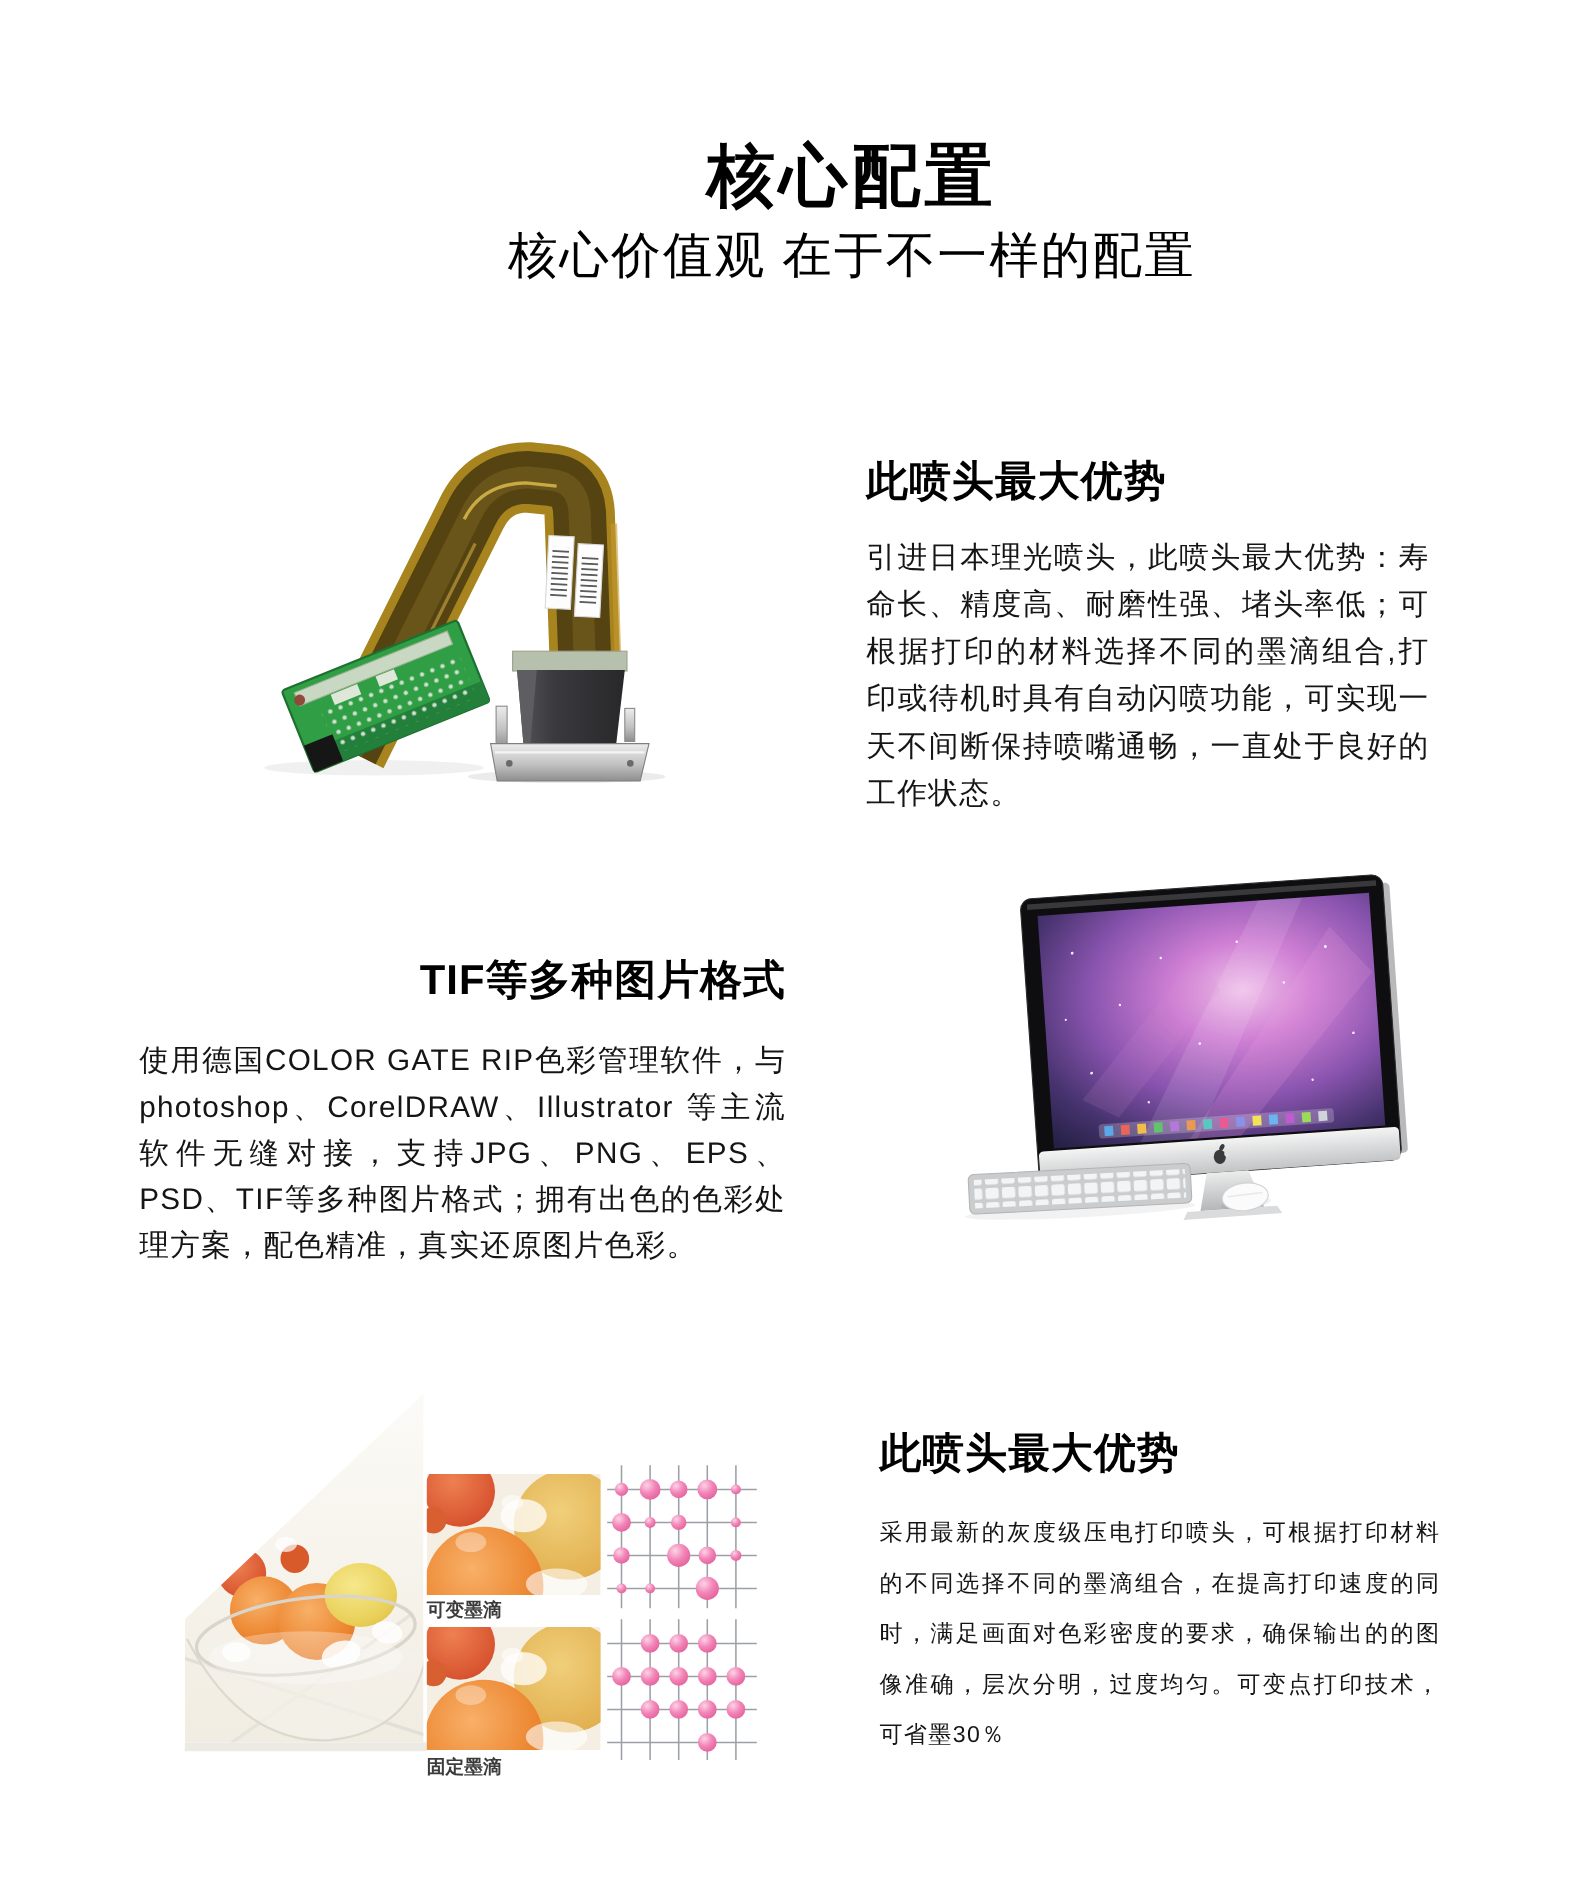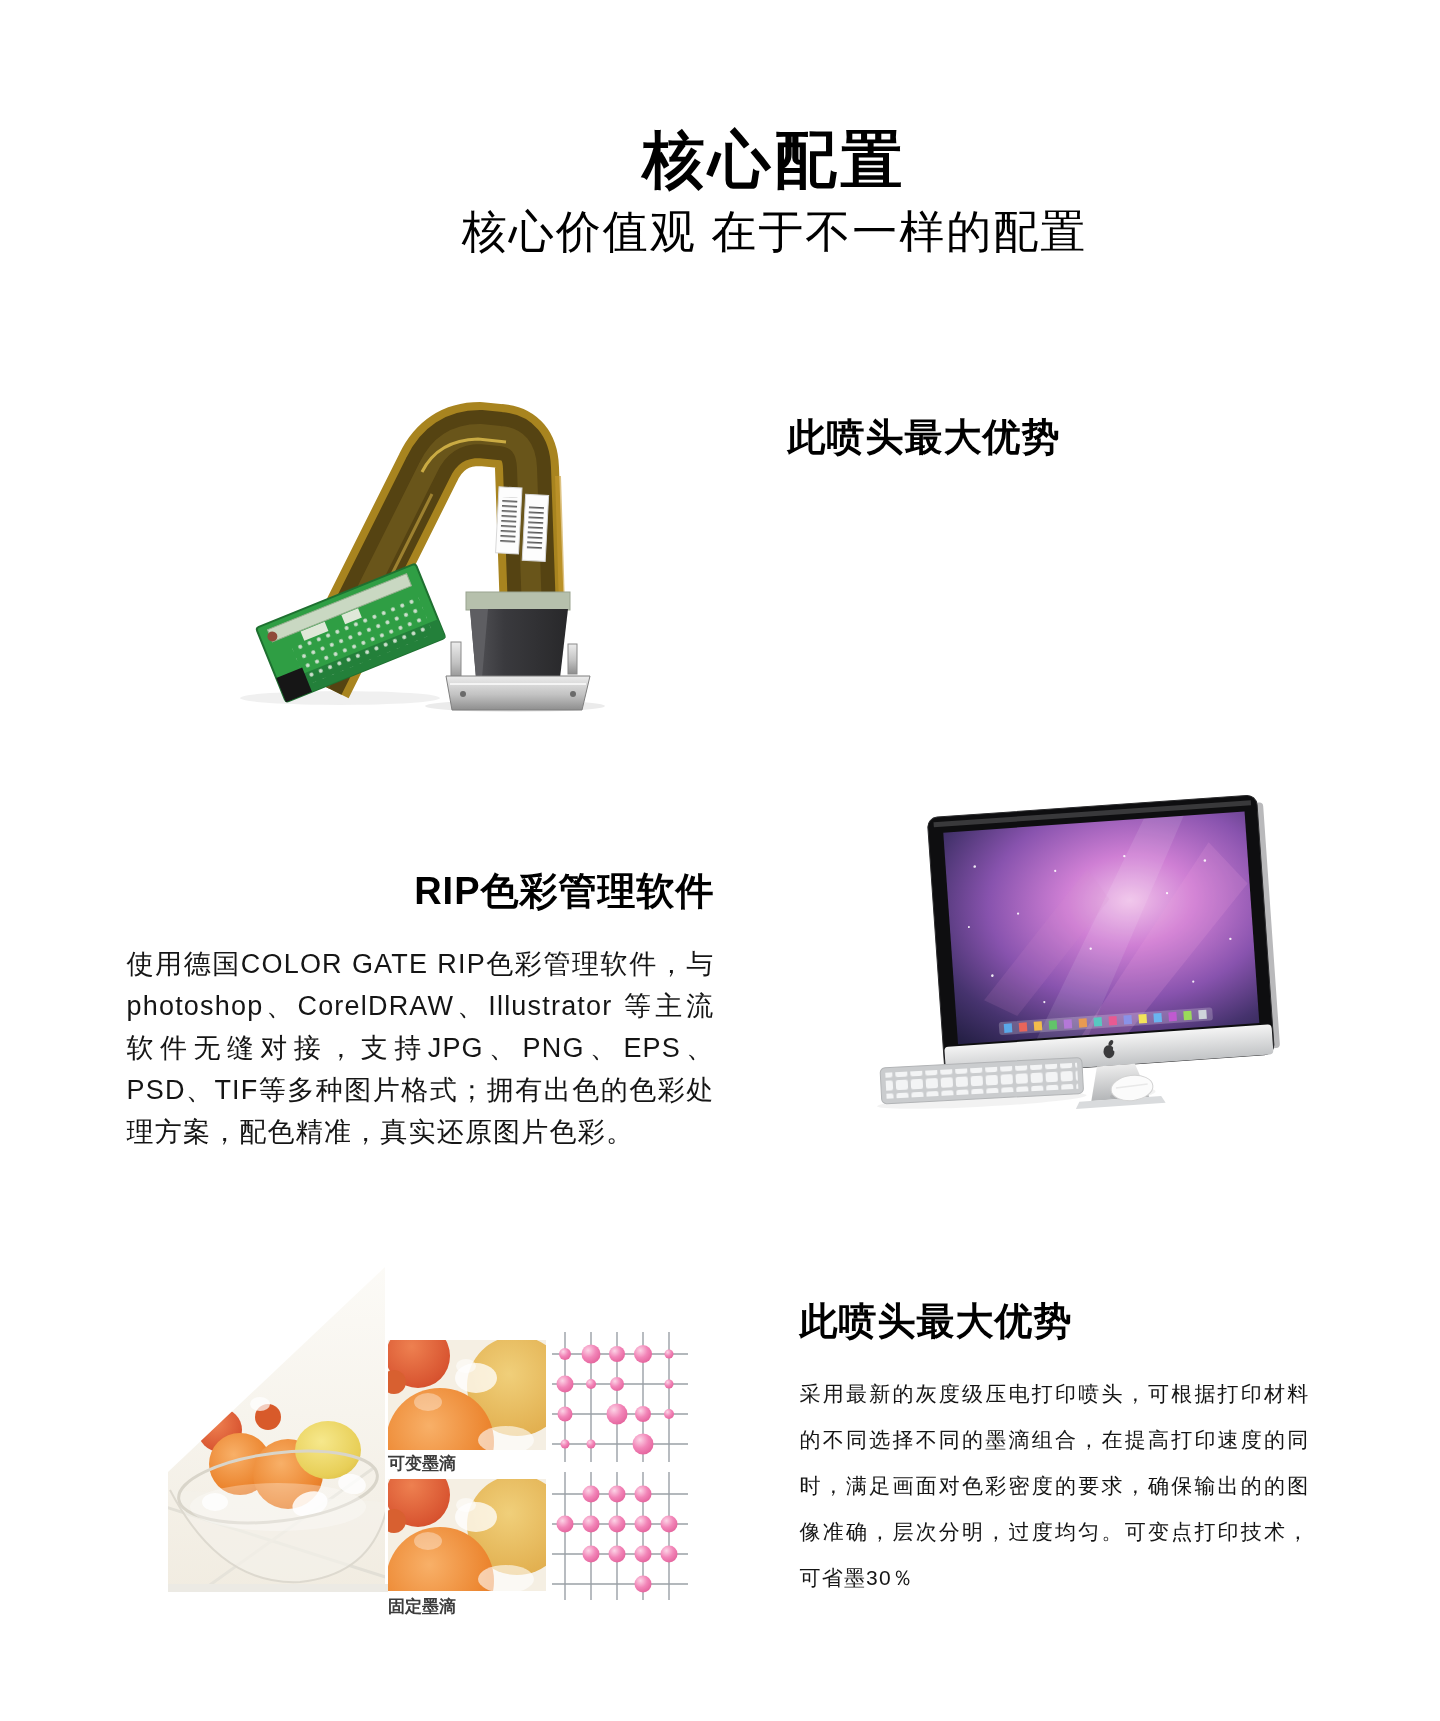--- a/index.html
+++ b/index.html
@@ -89,24 +89,25 @@
       <rect x="398" y="268" width="9" height="30" fill="url(#metalG)" stroke="#8a8a8a"></rect>
       <polygon points="276,300 420,300 412,334 282,334" fill="url(#metalG)" stroke="#7f7f7f"></polygon>
       <line x1="280" y1="308" x2="416" y2="308" stroke="#f4f4f4" stroke-width="2"></line>
       <circle cx="293" cy="318" r="3" fill="#6a6a6a"></circle>
       <circle cx="403" cy="318" r="3" fill="#6a6a6a"></circle>
     </g>
   </svg>
 
   <div class="sec1-text">
     <h3 class="feature-title">此喷头最大优势</h3>
+    <p class="feature-body">引进日本理光喷头，此喷头最大优势：寿命长、精度高、耐磨性强、堵头率低；可根据打印的材料选择不同的墨滴组合,打印或待机时具有自动闪喷功能，可实现一天不间断保持喷嘴通畅，一直处于良好的工作状态。</p>
   </div>
 
   <div class="sec2-text">
-    <h3 class="feature-title">RIP色彩管理软件</h3>
+    <h3 class="feature-title">TIF等多种图片格式</h3>
     <p class="feature-body">使用德国COLOR GATE RIP色彩管理软件，与photoshop、CorelDRAW、Illustrator 等主流软件无缝对接，支持JPG、PNG、EPS、PSD、TIF等多种图片格式；拥有出色的色彩处理方案，配色精准，真实还原图片色彩。</p>
   </div>
 
   <svg class="photo" style="left:775px;top:748px;" width="490" height="362" viewBox="0 0 490 362" aria-hidden="true">
     <defs>
       <radialGradient id="galaxyG" cx="0.6" cy="0.38" r="0.85">
         <stop offset="0" stop-color="#f0c2ea"></stop>
         <stop offset="0.25" stop-color="#cf7fd4"></stop>
         <stop offset="0.55" stop-color="#8853ae"></stop>
         <stop offset="0.8" stop-color="#46336e"></stop>

